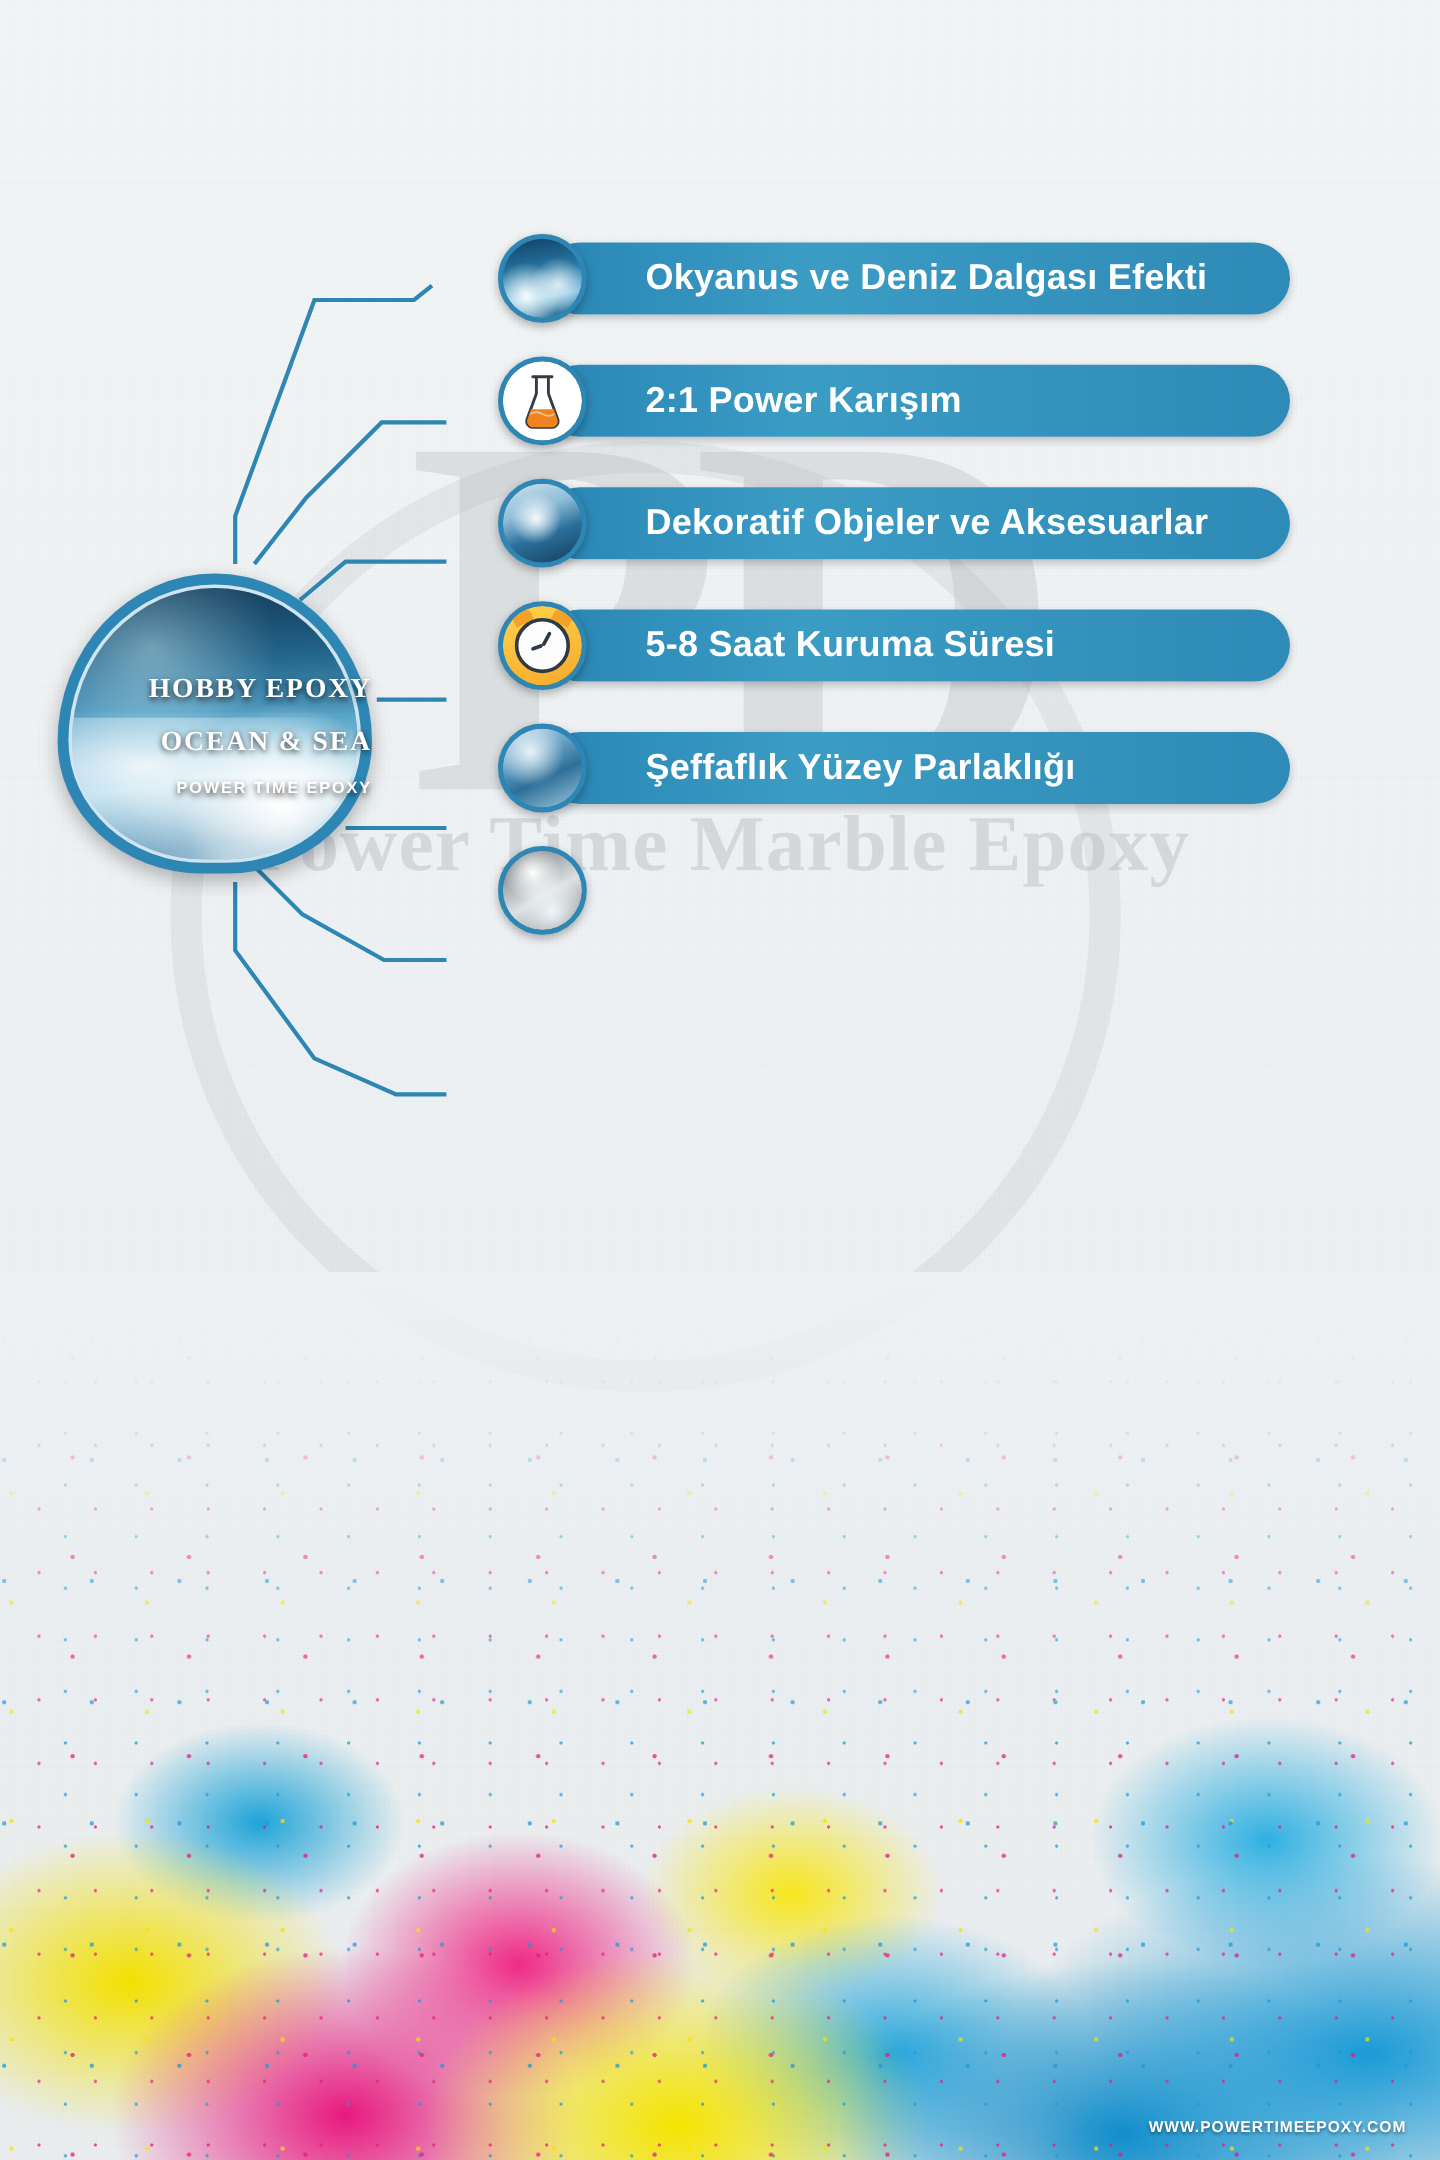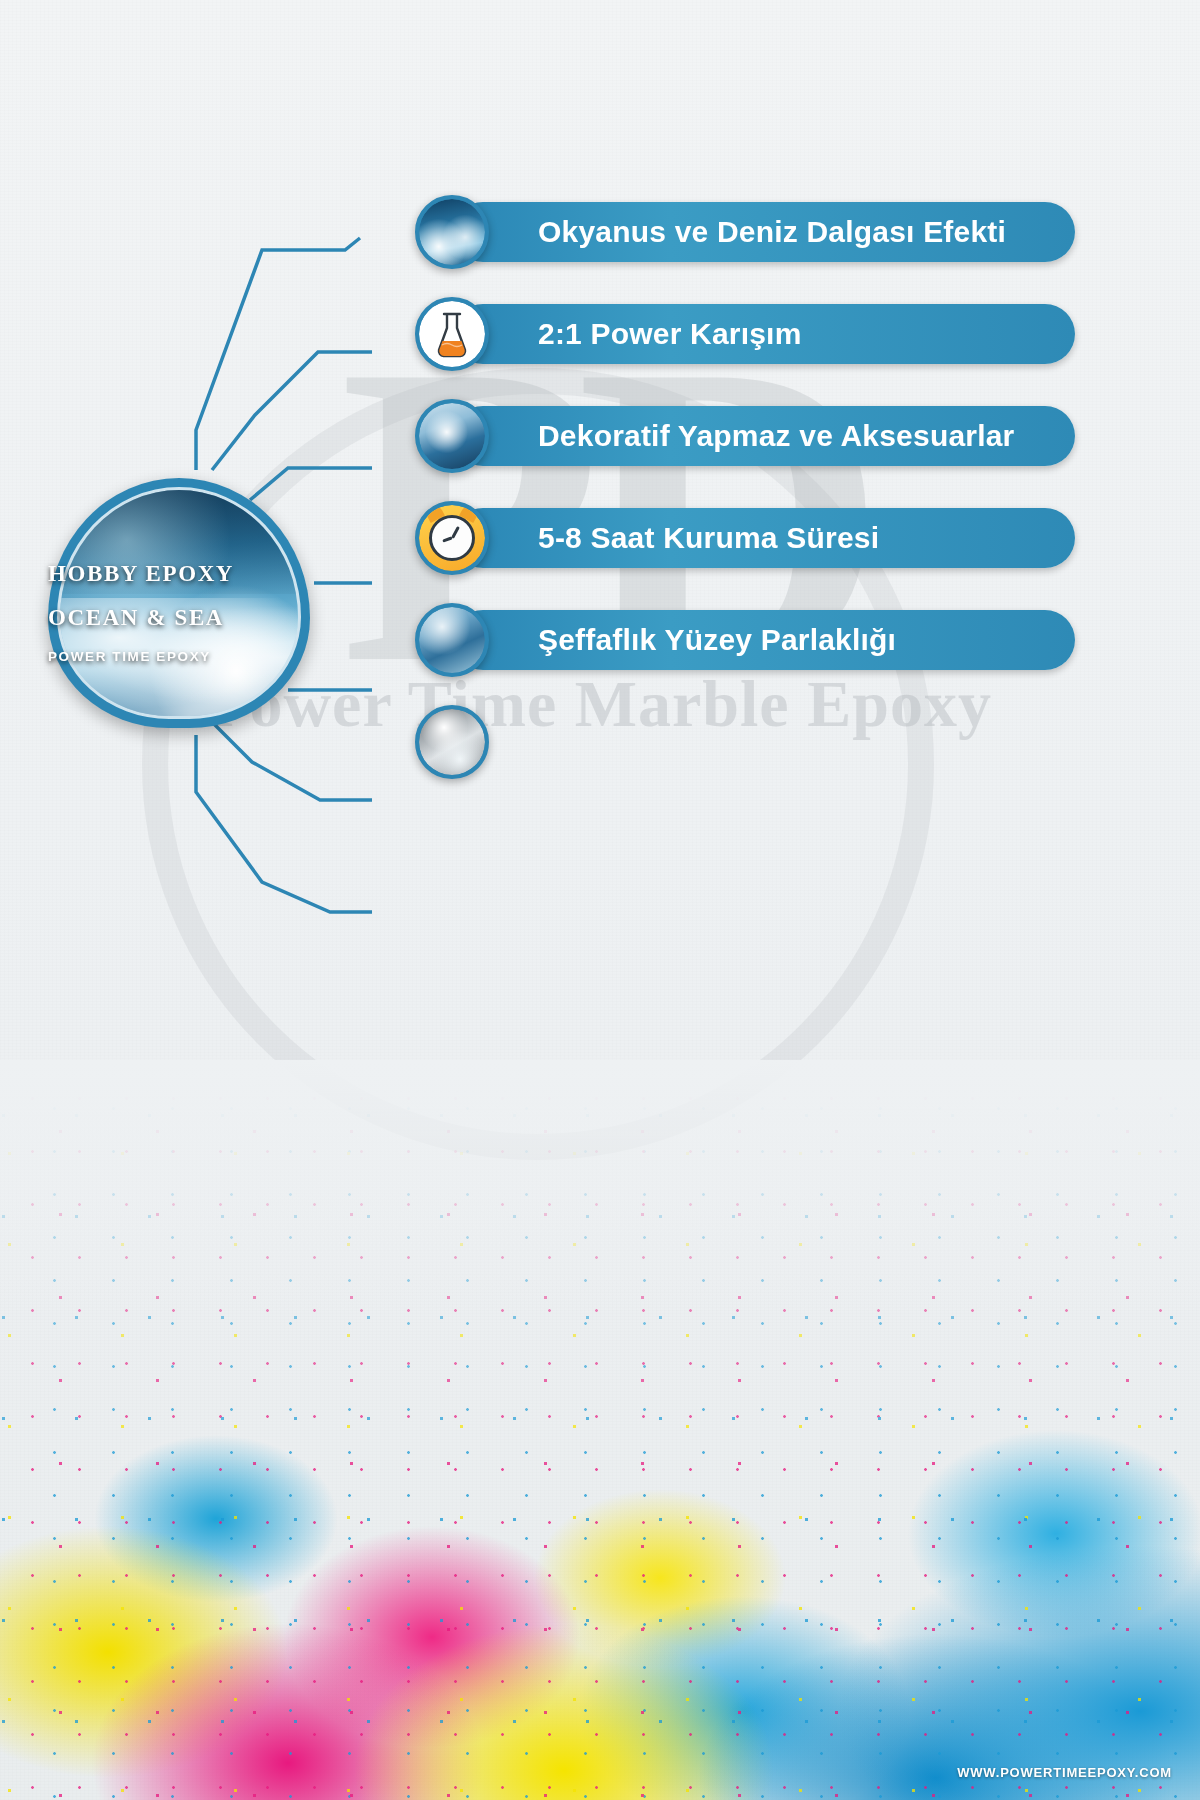--- a/index.html
+++ b/index.html
@@ -115,21 +115,21 @@
     content: "";
     position: absolute;
     left: 0; right: 0; top: 0; height: 46%;
     background: linear-gradient(180deg, rgba(12,46,72,0.55) 0%, rgba(12,46,72,0.05) 100%);
   }
   .badge-text {
     position: absolute;
     inset: 0;
     display: flex;
     flex-direction: column;
-    align-items: flex-start;
+    align-items: flex-end;
     justify-content: center;
     padding-top: 10px;
     z-index: 3;
     text-shadow: 0 2px 5px rgba(0,0,0,0.75);
   }
   .badge-line1, .badge-line2 {
     font-family: "Liberation Serif", serif;
     color: #ffffff;
     font-weight: 700;
     font-size: 23px;
@@ -370,21 +370,21 @@
             <path d="M14 4 h16 M17 4 v14 L9 40 a5 5 0 0 0 4.5 6 h17 A5 5 0 0 0 35 40 L27 18 V4" stroke="#333c44" stroke-width="2.4" fill="none" stroke-linecap="round" stroke-linejoin="round"></path>
             <path d="M12.5 31 h19 l3.2 9 a5 5 0 0 1 -4.7 6 h-16 A5 5 0 0 1 9.3 40 z" fill="#f0821f"></path>
             <path d="M12 35 q5 -3 10 0 t10 0" stroke="#ffffff" stroke-width="1.4" fill="none" opacity=".5"></path>
           </svg>
         </div>
       </div>
     </div>
 
     <div class="feature">
       <div class="pill">
-        <span class="pill-label">Dekoratif Yapmaz ve Aksesuarlar</span>
+        <span class="pill-label">Dekoratif Objeler ve Aksesuarlar</span>
       </div>
       <div class="bubble">
         <div class="bubble-art art-table"></div>
       </div>
     </div>
 
     <div class="feature">
       <div class="pill">
         <span class="pill-label">5-8 Saat Kuruma Süresi</span>
       </div>

